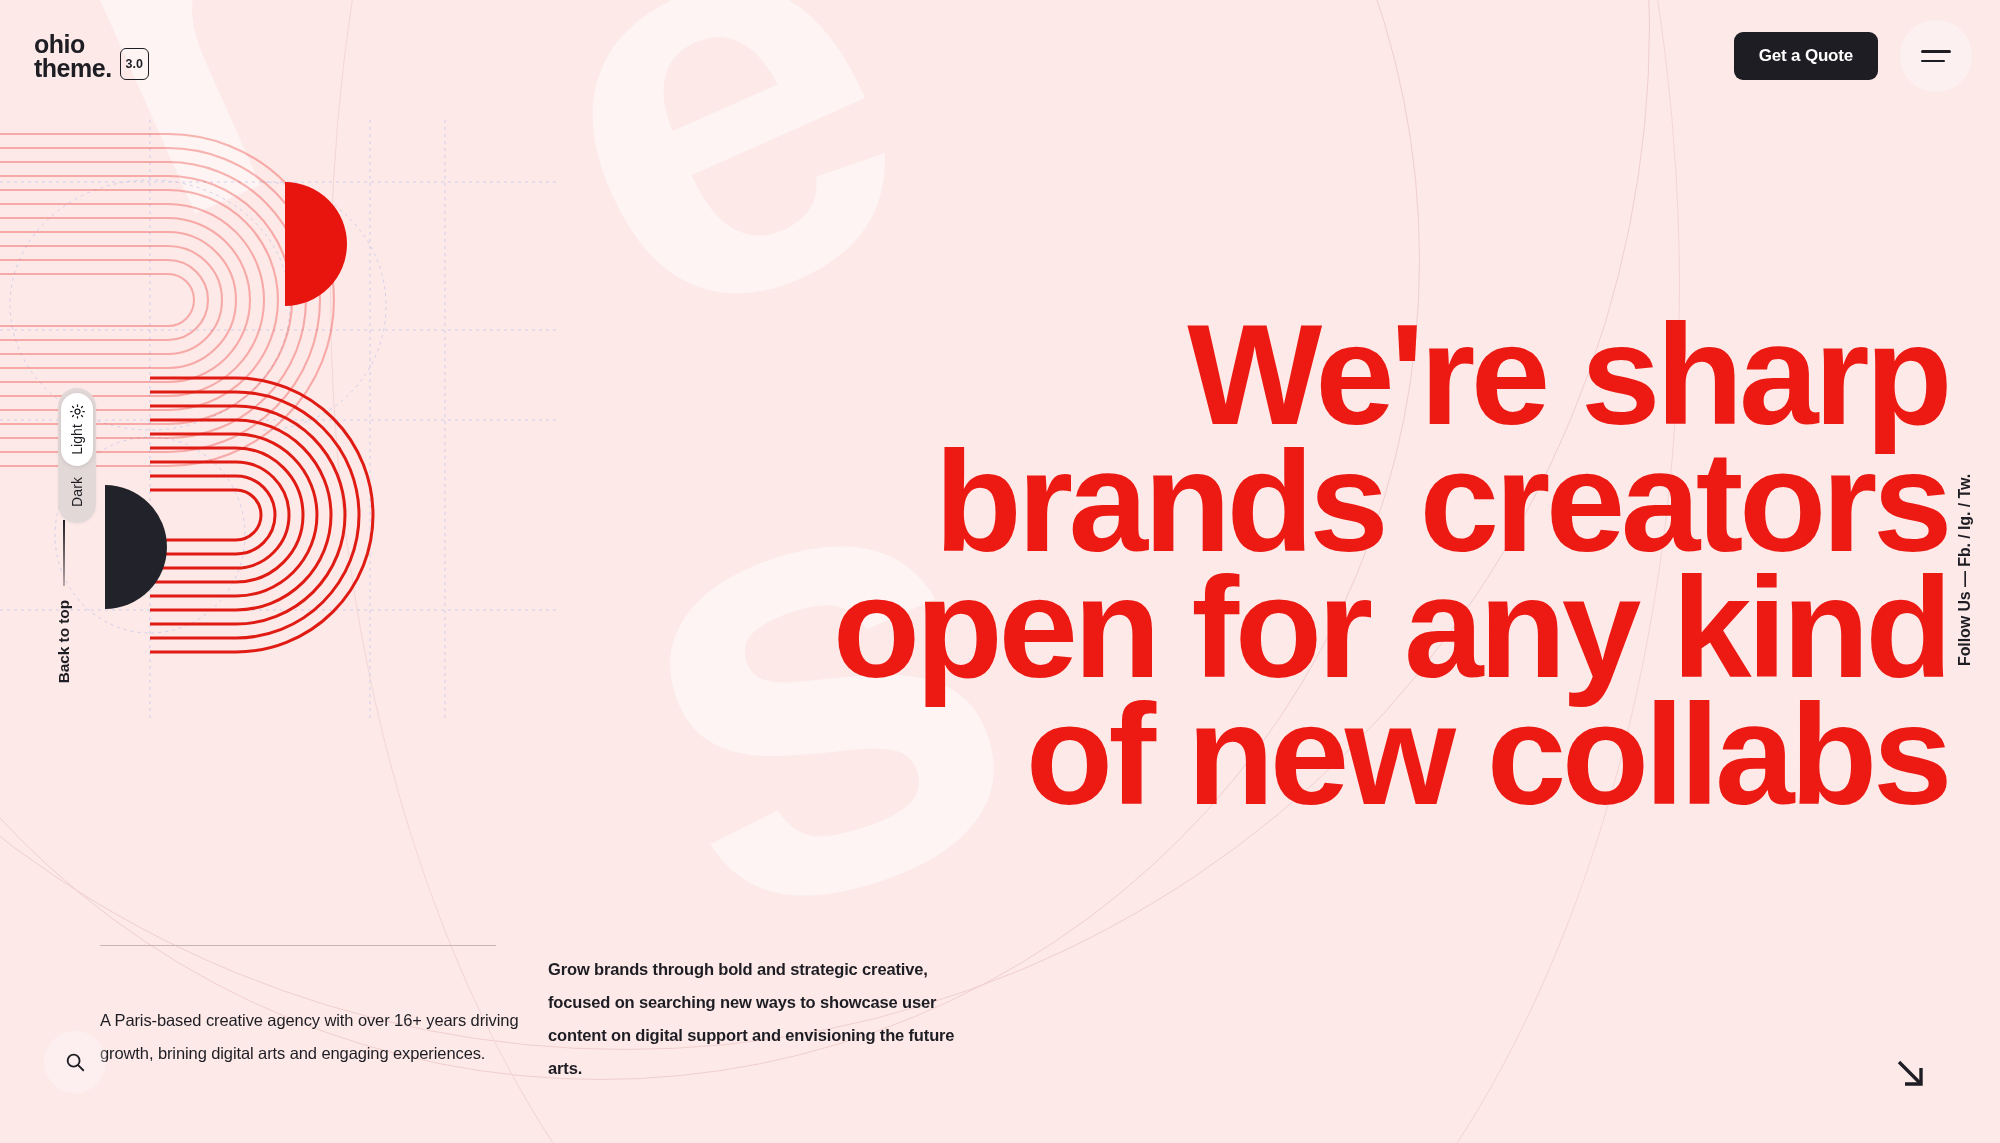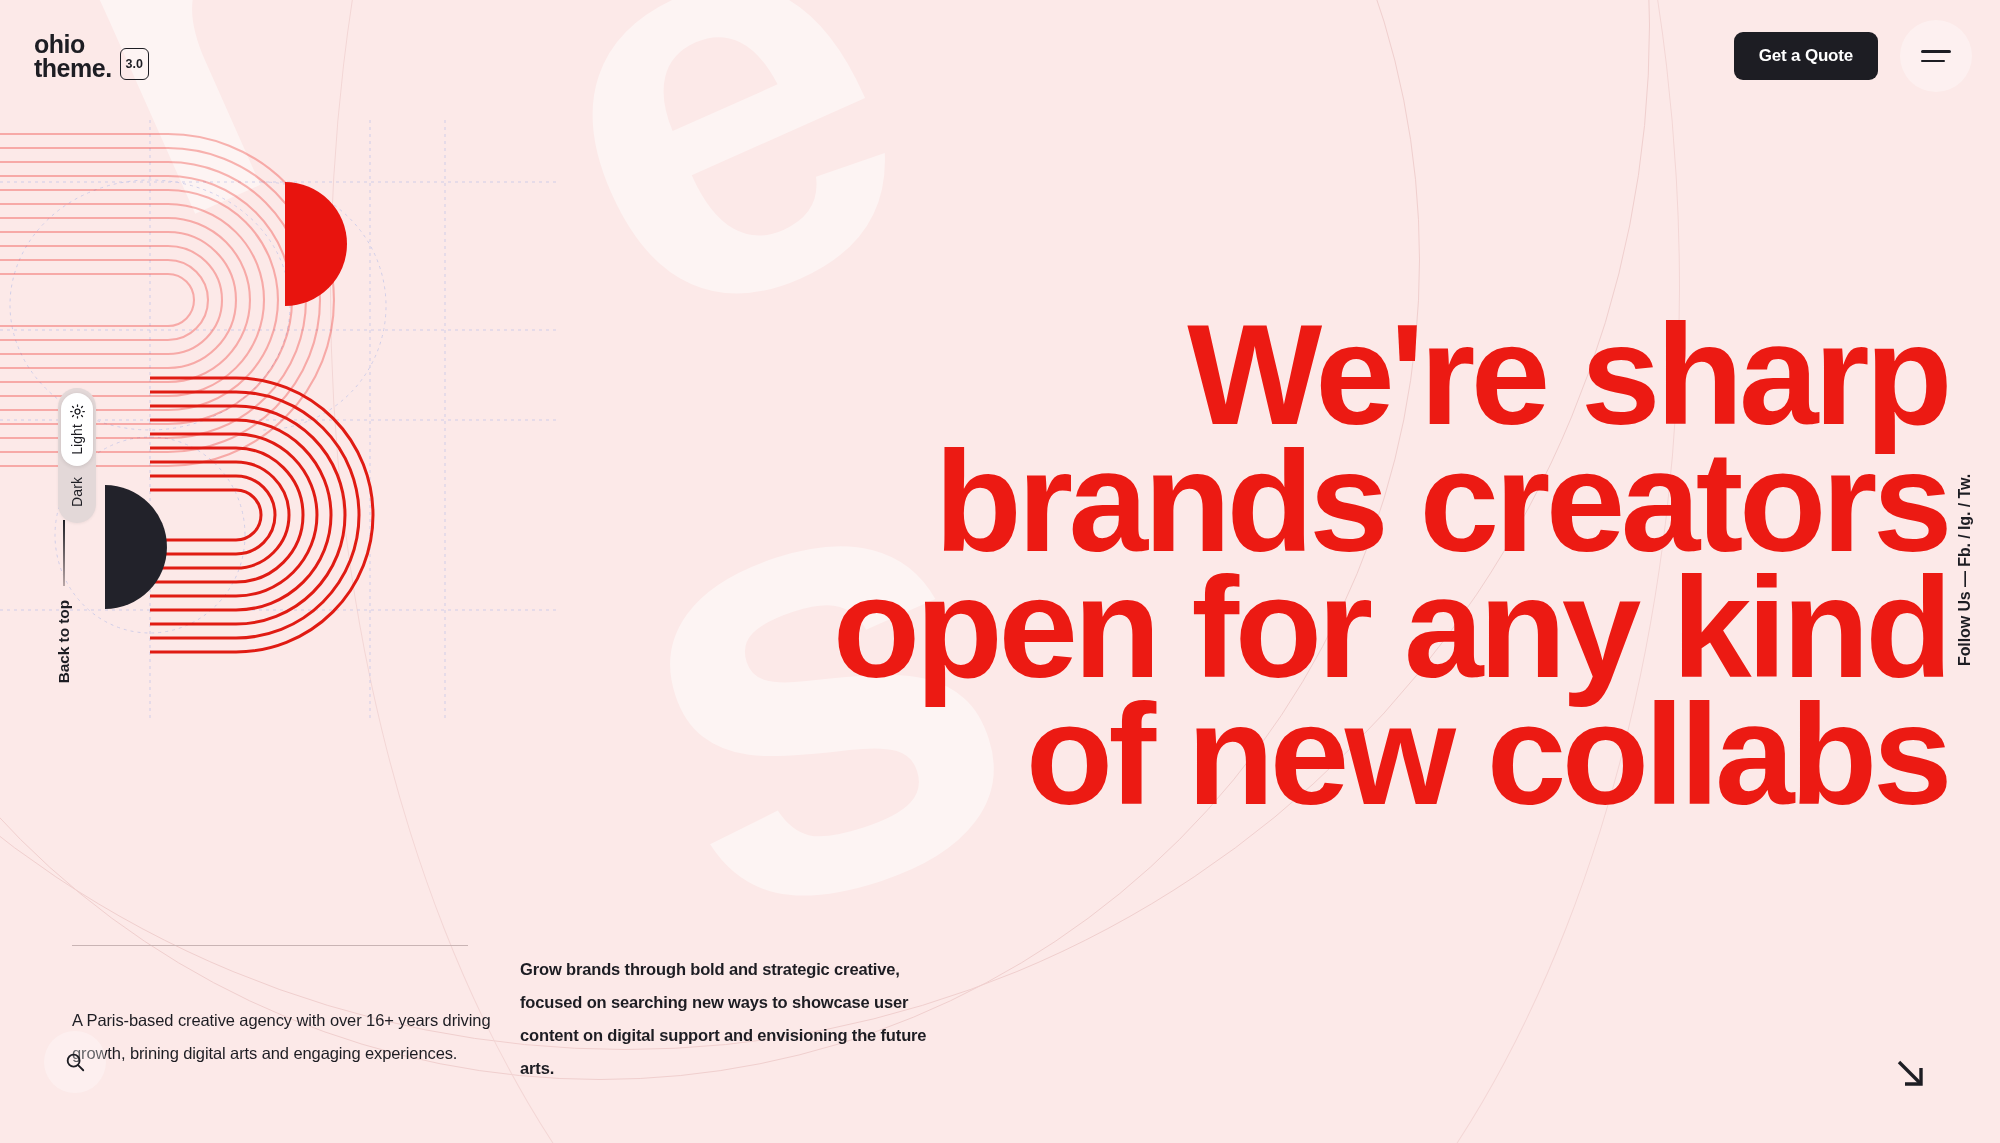--- a/index.html
+++ b/index.html
@@ -123,21 +123,21 @@
   
   .headline {
     position:absolute; right:52px; top:312px; z-index:20;
     text-align:right; color:#ec1a13;
     font-weight:700; font-size:143px; line-height:.885;
     letter-spacing:-4.5px; white-space:pre-line;
   }
 
   
   .copy { position:absolute; left:0; bottom:58px; z-index:20; display:flex; }
-  .col-a { width:430px; margin-left:72px; }
+  .col-a { width:430px; margin-left:100px; }
   .rule { height:1.4px; background:#c9b4b4; margin-bottom:58px; width:396px; }
   .col-a p {
     font-size:16.5px; line-height:2.0; color:#1d1d23; font-weight:400;
     letter-spacing:-.1px;
   }
   .col-b { width:420px; margin-left:18px; align-self:flex-end; }
   .col-b p {
     font-size:16.5px; line-height:2.0; color:#1d1d23; font-weight:700;
     letter-spacing:-.15px;
     margin-top:8px;

